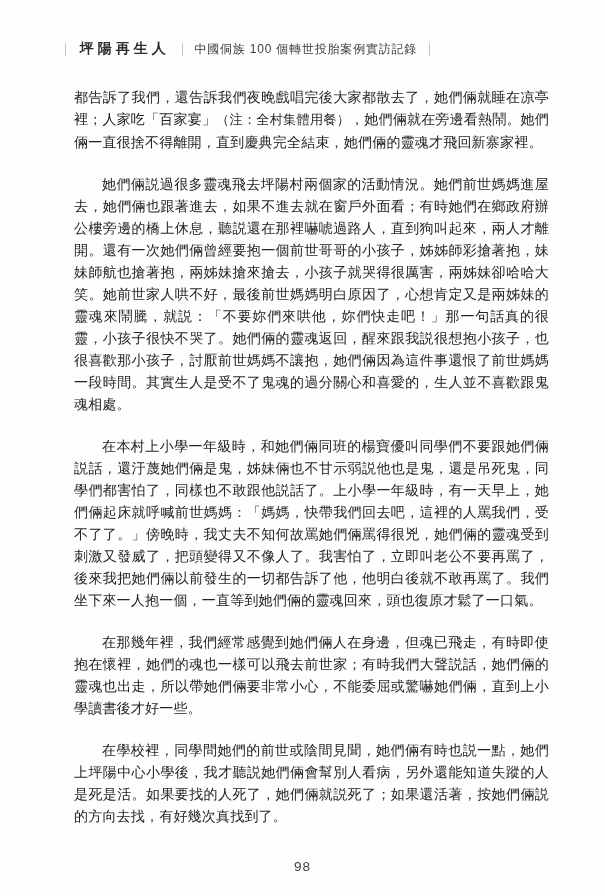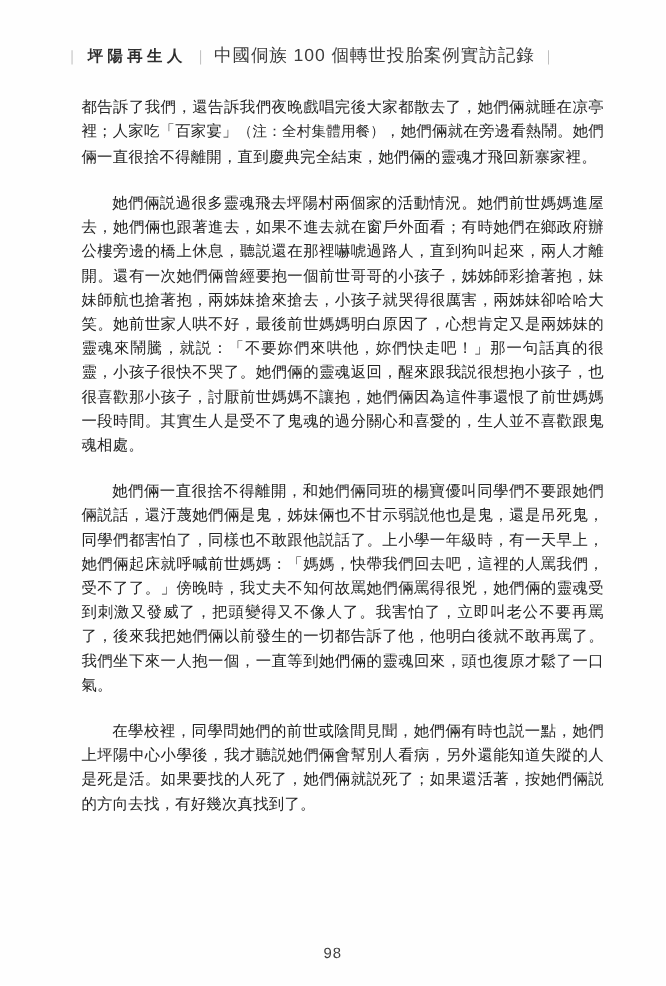--- a/index.html
+++ b/index.html
@@ -24,21 +24,21 @@
     font-weight:300; transform:scaleX(.6);
     padding:0 2px;
   }
   .hdr-title {
     font-family:"Liberation Serif", serif;
     font-weight:bold; font-size:14px;
     letter-spacing:4px; color:#2e2e2e;
     margin:0 4px 0 6px;
   }
   .hdr-subtitle {
-    font-size:16px; color:#3d3d3d;
+    font-size:12px; color:#3d3d3d;
     letter-spacing:0.8px; margin:0 4px;
   }
   .content {
     position:absolute;
     top:86px; left:57px; width:492px;
     text-align:justify;
     font-size:14px; line-height:22px;
     color:#232323;
     letter-spacing:0.2px;
   }
@@ -65,19 +65,20 @@
     <span class="hdr-bar">｜</span>
     <span class="hdr-title">坪陽再生人</span>
     <span class="hdr-bar">｜</span>
     <span class="hdr-subtitle">中國侗族 100 個轉世投胎案例實訪記錄</span>
     <span class="hdr-bar">｜</span>
   </div>
 
   <div class="content">
     <p class="continued"><span>都告訴了我們，還告訴我們夜晚戲唱完後大家都散去了，她們倆就睡在凉亭裡；人家吃「百家宴」</span><span class="note">（注：全村集體用餐）</span><span>，她們倆就在旁邊看熱鬧。她們倆一直很捨不得離開，直到慶典完全結束，她們倆的靈魂才飛回新寨家裡。</span></p>
     <p>她們倆説過很多靈魂飛去坪陽村兩個家的活動情況。她們前世媽媽進屋去，她們倆也跟著進去，如果不進去就在窗戶外面看；有時她們在鄉政府辦公樓旁邊的橋上休息，聽説還在那裡嚇唬過路人，直到狗叫起來，兩人才離開。還有一次她們倆曾經要抱一個前世哥哥的小孩子，姊姊師彩搶著抱，妹妹師航也搶著抱，兩姊妹搶來搶去，小孩子就哭得很厲害，兩姊妹卻哈哈大笑。她前世家人哄不好，最後前世媽媽明白原因了，心想肯定又是兩姊妹的靈魂來鬧騰，就説：「不要妳們來哄他，妳們快走吧！」那一句話真的很靈，小孩子很快不哭了。她們倆的靈魂返回，醒來跟我説很想抱小孩子，也很喜歡那小孩子，討厭前世媽媽不讓抱，她們倆因為這件事還恨了前世媽媽一段時間。其實生人是受不了鬼魂的過分關心和喜愛的，生人並不喜歡跟鬼魂相處。</p>
-    <p>她們倆一直很捨不得離開，和她們倆同班的楊寶優叫同學們不要跟她們倆説話，還汙蔑她們倆是鬼，姊妹倆也不甘示弱説他也是鬼，還是吊死鬼，同學們都害怕了，同樣也不敢跟他説話了。上小學一年級時，有一天早上，她們倆起床就呼喊前世媽媽：「媽媽，快帶我們回去吧，這裡的人罵我們，受不了了。」傍晚時，我丈夫不知何故罵她們倆罵得很兇，她們倆的靈魂受到刺激又發威了，把頭變得又不像人了。我害怕了，立即叫老公不要再罵了，後來我把她們倆以前發生的一切都告訴了他，他明白後就不敢再罵了。我們坐下來一人抱一個，一直等到她們倆的靈魂回來，頭也復原才鬆了一口氣。</p>
+    <p>在本村上小學一年級時，和她們倆同班的楊寶優叫同學們不要跟她們倆説話，還汙蔑她們倆是鬼，姊妹倆也不甘示弱説他也是鬼，還是吊死鬼，同學們都害怕了，同樣也不敢跟他説話了。上小學一年級時，有一天早上，她們倆起床就呼喊前世媽媽：「媽媽，快帶我們回去吧，這裡的人罵我們，受不了了。」傍晚時，我丈夫不知何故罵她們倆罵得很兇，她們倆的靈魂受到刺激又發威了，把頭變得又不像人了。我害怕了，立即叫老公不要再罵了，後來我把她們倆以前發生的一切都告訴了他，他明白後就不敢再罵了。我們坐下來一人抱一個，一直等到她們倆的靈魂回來，頭也復原才鬆了一口氣。</p>
+    <p>在那幾年裡，我們經常感覺到她們倆人在身邊，但魂已飛走，有時即使抱在懷裡，她們的魂也一樣可以飛去前世家；有時我們大聲説話，她們倆的靈魂也出走，所以帶她們倆要非常小心，不能委屈或驚嚇她們倆，直到上小學讀書後才好一些。</p>
     <p>在學校裡，同學問她們的前世或陰間見聞，她們倆有時也説一點，她們上坪陽中心小學後，我才聽説她們倆會幫別人看病，另外還能知道失蹤的人是死是活。如果要找的人死了，她們倆就説死了；如果還活著，按她們倆説的方向去找，有好幾次真找到了。</p>
   </div>
 
   <div class="page-number">98</div>
 
 </div>
 
 </body></html>

